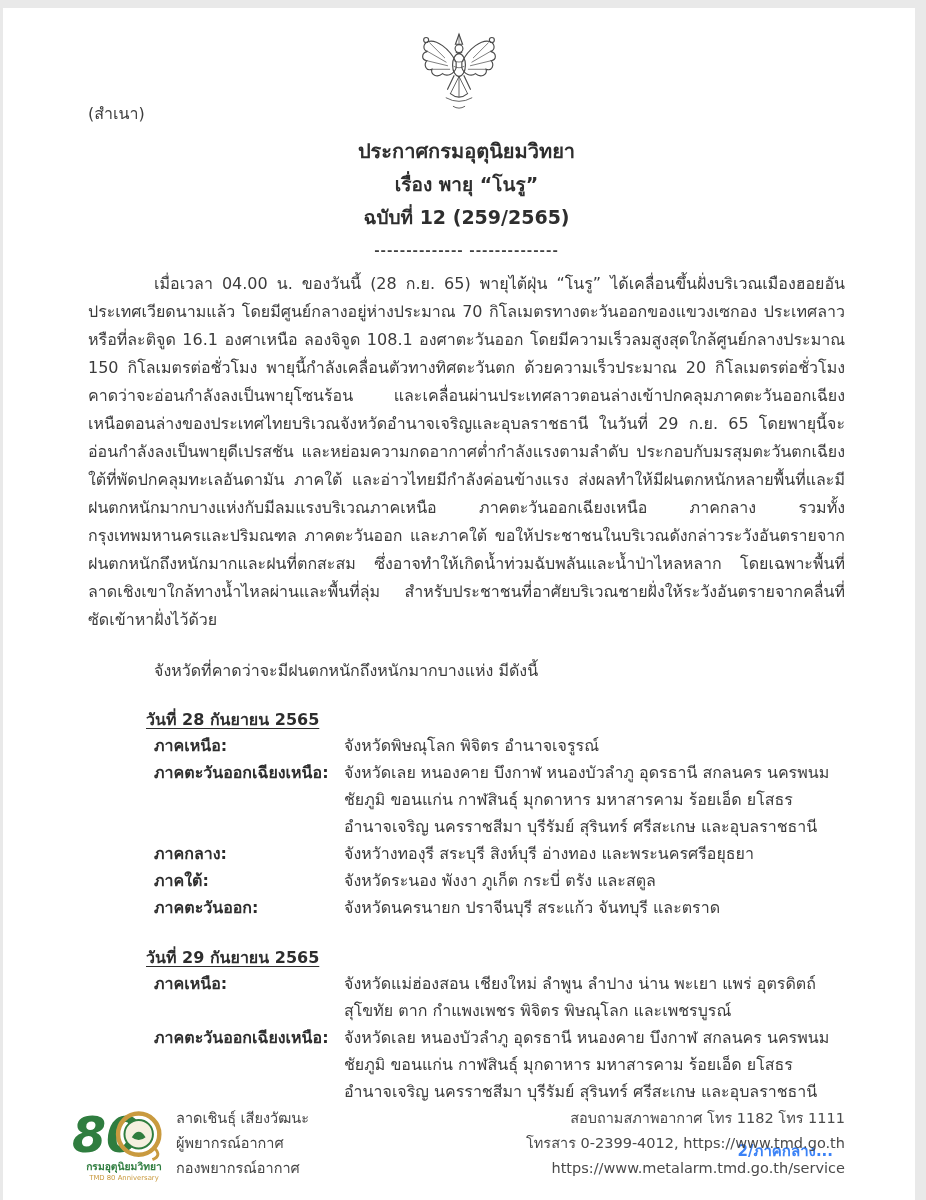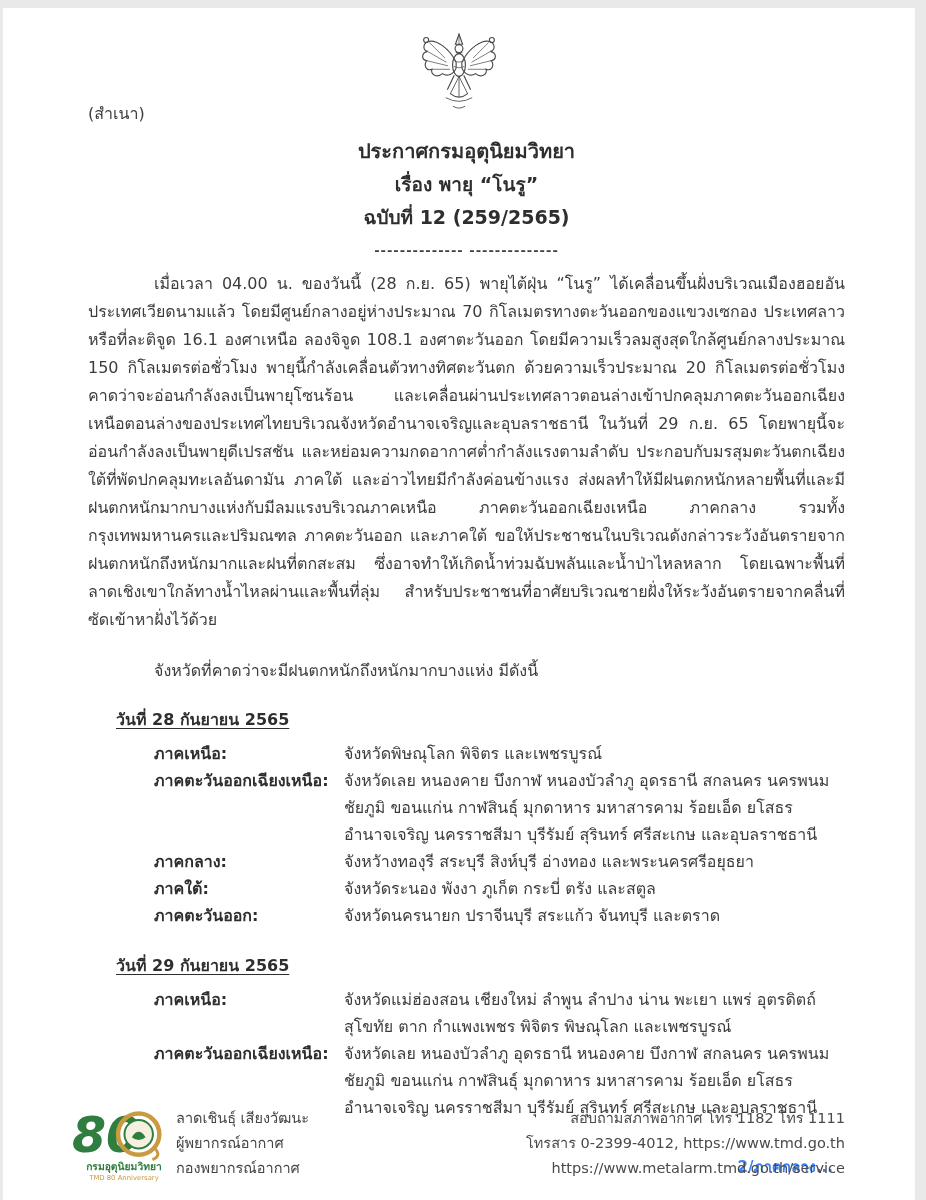--- a/index.html
+++ b/index.html
@@ -29,24 +29,24 @@
     letter-spacing:1px;color:#3f3f3f;white-space:pre;}
 
   
   .body-paragraph{
     margin-top:12px;font-size:16px;line-height:28px;
     text-align:justify;text-indent:66px;color:#3c3c3c;
   }
   .lead-in{margin-top:24px;margin-left:66px;font-size:16px;}
 
   .date-header{
-    margin-top:24px;margin-left:28px;font-size:16px;font-weight:bold;
+    margin-top:24px;margin-left:58px;font-size:16px;font-weight:bold;
     text-decoration:underline;text-underline-offset:3px;color:#2e2e2e;
   }
-  .region-rows{margin-top:8px;}
+  .region-rows{}
   .region-row{
     display:grid;grid-template-columns:190px 1fr;
     margin-left:66px;font-size:16px;line-height:27px;
   }
   .region-label{font-weight:bold;color:#2e2e2e;}
   .region-provinces{text-align:left;}
 
   .page-continuation{
     margin-top:34px;text-align:right;padding-right:12px;
     font-size:15px;font-weight:600;color:#3b82f6;
@@ -121,21 +121,21 @@
     <div class="separator">-------------- --------------</div>
 
     <p class="body-paragraph">เมื่อเวลา 04.00 น. ของวันนี้ (28 ก.ย. 65) พายุไต้ฝุ่น “โนรู” ได้เคลื่อนขึ้นฝั่งบริเวณเมืองฮอยอัน ประเทศเวียดนามแล้ว โดยมีศูนย์กลางอยู่ห่างประมาณ 70 กิโลเมตรทางตะวันออกของแขวงเซกอง ประเทศลาว หรือที่ละติจูด 16.1 องศาเหนือ ลองจิจูด 108.1 องศาตะวันออก โดยมีความเร็วลมสูงสุดใกล้ศูนย์กลางประมาณ 150 กิโลเมตรต่อชั่วโมง พายุนี้กำลังเคลื่อนตัวทางทิศตะวันตก ด้วยความเร็วประมาณ 20 กิโลเมตรต่อชั่วโมง คาดว่าจะอ่อนกำลังลงเป็นพายุโซนร้อน และเคลื่อนผ่านประเทศลาวตอนล่างเข้าปกคลุมภาคตะวันออกเฉียงเหนือตอนล่างของประเทศไทยบริเวณจังหวัดอำนาจเจริญและอุบลราชธานี ในวันที่ 29 ก.ย. 65 โดยพายุนี้จะอ่อนกำลังลงเป็นพายุดีเปรสชัน และหย่อมความกดอากาศต่ำกำลังแรงตามลำดับ ประกอบกับมรสุมตะวันตกเฉียงใต้ที่พัดปกคลุมทะเลอันดามัน ภาคใต้ และอ่าวไทยมีกำลังค่อนข้างแรง ส่งผลทำให้มีฝนตกหนักหลายพื้นที่และมีฝนตกหนักมากบางแห่งกับมีลมแรงบริเวณภาคเหนือ ภาคตะวันออกเฉียงเหนือ ภาคกลาง รวมทั้งกรุงเทพมหานครและปริมณฑล ภาคตะวันออก และภาคใต้ ขอให้ประชาชนในบริเวณดังกล่าวระวังอันตรายจากฝนตกหนักถึงหนักมากและฝนที่ตกสะสม ซึ่งอาจทำให้เกิดน้ำท่วมฉับพลันและน้ำป่าไหลหลาก โดยเฉพาะพื้นที่ลาดเชิงเขาใกล้ทางน้ำไหลผ่านและพื้นที่ลุ่ม สำหรับประชาชนที่อาศัยบริเวณชายฝั่งให้ระวังอันตรายจากคลื่นที่ซัดเข้าหาฝั่งไว้ด้วย</p>
 
     <div class="lead-in">จังหวัดที่คาดว่าจะมีฝนตกหนักถึงหนักมากบางแห่ง มีดังนี้</div>
 
     <div class="date-header">วันที่ 28 กันยายน 2565</div>
     <div class="region-rows">
       <div class="region-row">
         <div class="region-label">ภาคเหนือ:</div>
-        <div class="region-provinces">จังหวัดพิษณุโลก พิจิตร และเพชรบูรณ์</div>
+        <div class="region-provinces">จังหวัดพิษณุโลก พิจิตร อำนาจเจรูรณ์</div>
       </div>
       <div class="region-row">
         <div class="region-label">ภาคตะวันออกเฉียงเหนือ:</div>
         <div class="region-provinces">จังหวัดเลย หนองคาย บึงกาฬ หนองบัวลำภู อุดรธานี สกลนคร นครพนม ชัยภูมิ ขอนแก่น กาฬสินธุ์ มุกดาหาร มหาสารคาม ร้อยเอ็ด ยโสธร อำนาจเจริญ นครราชสีมา บุรีรัมย์ สุรินทร์ ศรีสะเกษ และอุบลราชธานี</div>
       </div>
       <div class="region-row">
         <div class="region-label">ภาคกลาง:</div>
         <div class="region-provinces">จังหวัางทองุรี สระบุรี สิงห์บุรี อ่างทอง และพระนครศรีอยุธยา</div>
       </div>
       <div class="region-row">

